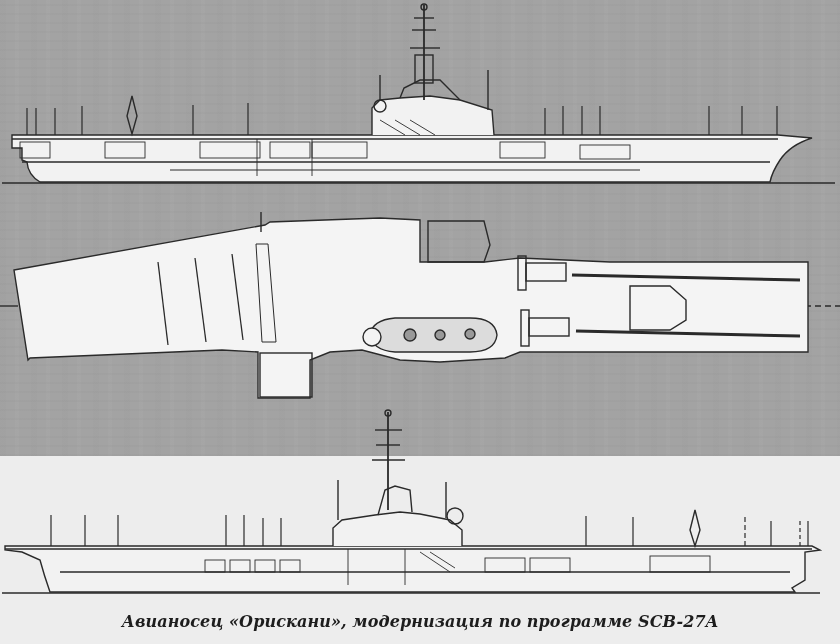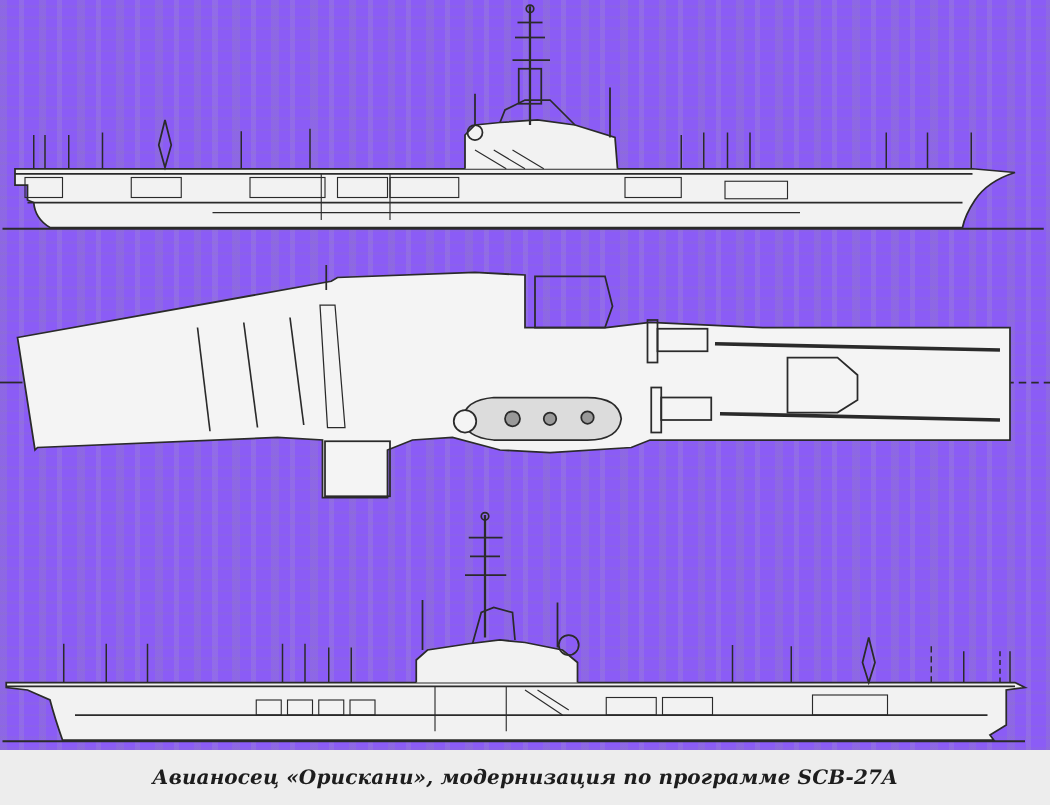--- a/index.html
+++ b/index.html
@@ -1,17 +1,17 @@
 <!DOCTYPE html>
 <html><head>
 <meta charset="utf-8">
 <style>
   html,body{margin:0;padding:0;}
   body{width:840px;height:644px;background:#ededed;overflow:hidden;position:relative;font-family:"DejaVu Serif",serif;}
-  .page{position:absolute;left:0;top:0;width:840px;height:600px;background:#8b5cf6;}
+  .page{position:absolute;left:0;top:0;width:840px;height:456px;background:#a3a3a3;}
   .bleed{position:absolute;inset:0;opacity:.18;pointer-events:none;
     background:repeating-linear-gradient(90deg,#9a9a9a 0 6px,transparent 6px 15px,#b0b0b0 15px 19px,transparent 19px 31px);}
   .bleed2{position:absolute;inset:0;opacity:.10;pointer-events:none;
     background:repeating-linear-gradient(0deg,#888 0 2px,transparent 2px 9px);}
   svg.drawing{position:absolute;left:0;top:0;}
   .caption{position:absolute;left:0;right:0;top:612px;text-align:center;font-family:"DejaVu Serif",serif;font-style:italic;font-weight:bold;font-size:16px;color:#1d1d1d;letter-spacing:0.1px;}
 </style>
 </head>
 <body>
 

